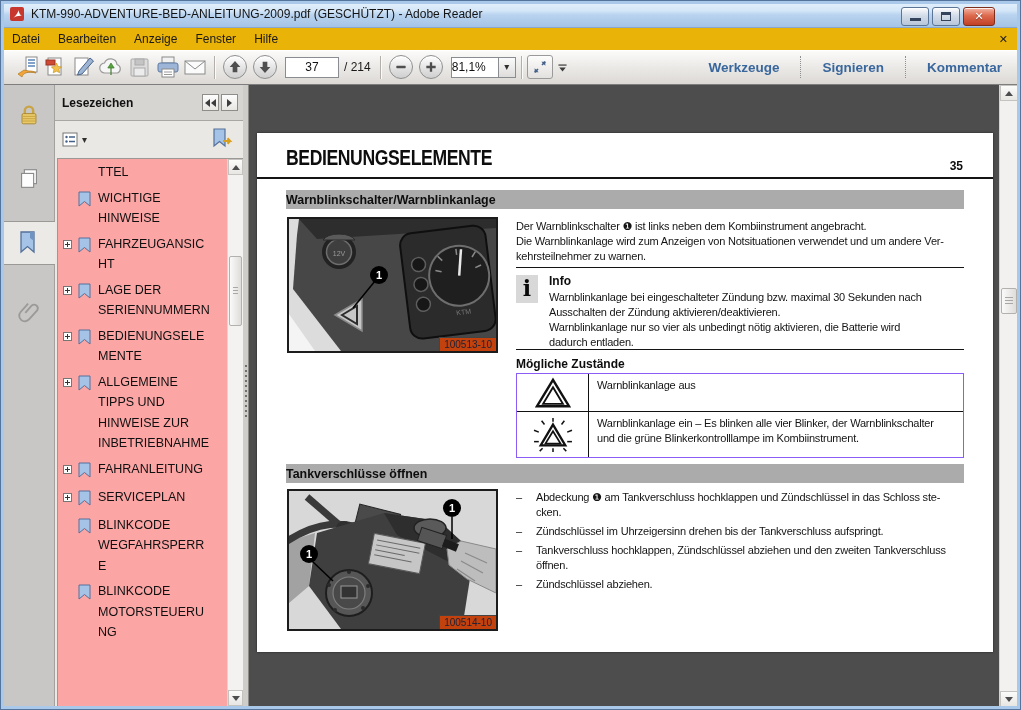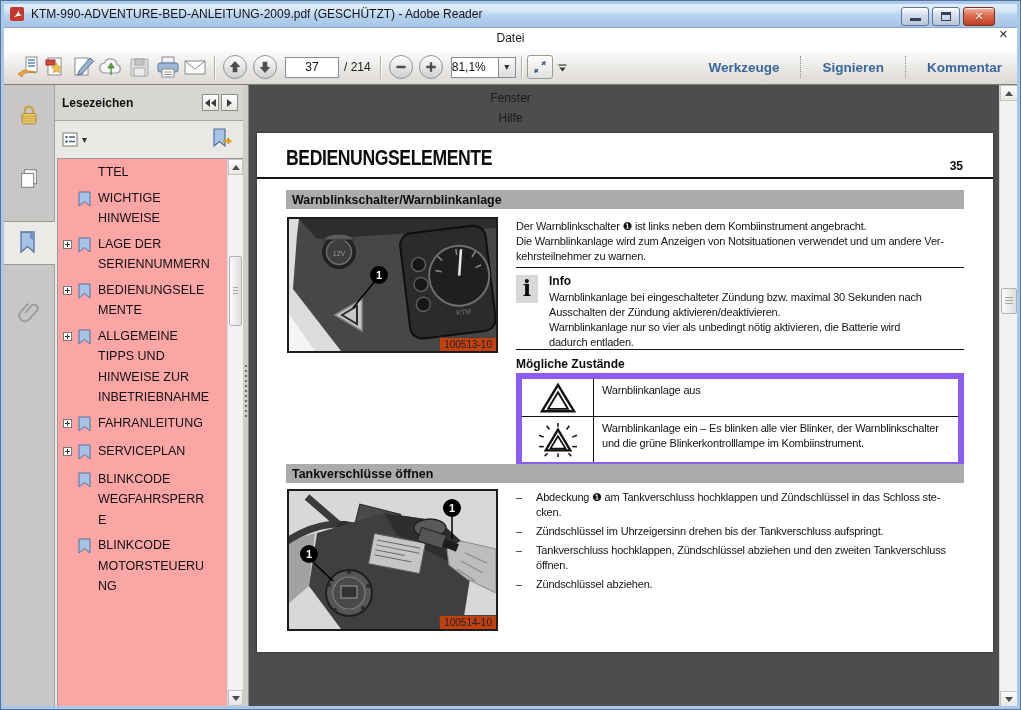--- a/index.html
+++ b/index.html
@@ -21,21 +21,21 @@
   .winbtns{position:absolute;right:26px;top:7px;display:flex;gap:3px;}
   .wbtn{width:28px;height:19px;border:1px solid #5a7596;border-radius:3px;
     background:linear-gradient(#fdfdfd,#d3dce9 45%,#b8c6da);display:flex;align-items:center;justify-content:center;
     box-shadow:inset 0 1px 0 rgba(255,255,255,.8);}
   .wbtn.close{width:32px;background:linear-gradient(#f3b5a5,#dd6a4d 45%,#c14126);border-color:#7e2f1c;}
   .g-min{width:11px;height:3px;background:#33435c;margin-top:6px;}
   .g-max{width:10px;height:9px;border:1px solid #33435c;border-top:3px solid #33435c;background:transparent;}
   .g-close{color:#fff;font-size:11px;font-weight:bold;text-shadow:0 1px 1px #7e2f1c;line-height:1;}
 
   
-  .menubar{position:absolute;left:3px;right:3px;top:28px;height:22px;background:#ffffff;display:flex;align-items:center;z-index:54;flex-direction:column;}
+  .menubar{position:absolute;left:3px;right:3px;top:28px;height:22px;background:#eab308;display:flex;align-items:center;z-index:54;}
   .menu-item{font-size:12px;color:#1a1a1a;padding:3px 9px;}
   .menu-close{position:absolute;right:10px;font-size:11px;font-weight:bold;color:#222;cursor:default;}
 
   
   .toolbar{position:absolute;left:3px;right:3px;top:50px;height:35px;
     background:linear-gradient(#fcfcfb,#eae8e5 55%,#dcd9d5);
     border-bottom:1px solid #7e7e7e;box-shadow:inset 0 1px 0 #fff;
     display:flex;align-items:center;z-index:54;}
   .tb-btn{width:28px;height:27px;display:flex;align-items:center;justify-content:center;border-radius:3px;}
   .tb-sep{width:1px;height:23px;background:#b3b0ac;margin:0 5px;box-shadow:1px 0 0 #fbfbfa;}
@@ -104,41 +104,41 @@
   .doc-vscroll{position:absolute;right:0;top:0;bottom:0;width:19px;background:#f2f1ef;border-left:1px solid #d6d4d2;}
   .doc-thumb{top:203px;height:26px;}
 
   .page{position:absolute;left:8px;top:48px;width:736px;height:519px;background:#fff;box-shadow:0 0 2px rgba(0,0,0,.6);}
   .pg-heading{position:absolute;left:29px;top:12px;font-size:22px;font-weight:bold;color:#0d0d0d;white-space:nowrap;}
   .cond{display:inline-block;transform:scaleX(.8);transform-origin:0 50%;letter-spacing:-.5px;}
   .cond2{display:inline-block;transform:scaleX(.92);transform-origin:0 50%;}
   .pg-rule{position:absolute;left:0;right:0;top:44px;border-top:2px solid #141414;}
   .pg-num{position:absolute;right:30px;top:26px;font-size:12px;font-weight:bold;color:#0d0d0d;}
   .sec-bar{position:absolute;left:29px;width:678px;height:19px;background:#ababab;
-    font-size:13.5px;font-weight:bold;color:#0d0d0d;line-height:19px;padding-left:6px;white-space:nowrap;overflow:visible;}
+    font-size:13.5px;font-weight:bold;color:#0d0d0d;line-height:19px;white-space:nowrap;overflow:visible;}
   .bar1{top:57px;} .bar2{top:331px;}
 
   .photo{position:absolute;left:30px;border:2px solid #1c1c1c;background:#e0e0e0;}
   .img1{top:84px;width:211px;height:136px;}
   .img2{top:356px;width:211px;height:142px;}
   .img-caption{position:absolute;right:0;bottom:0;background:#c2410c;border:1px solid #444;border-right:none;border-bottom:none;
     font-size:10px;line-height:13px;padding:0 4px;color:#223;margin-left:44px;}
 
   .docline{font-size:11px;line-height:15px;color:#141414;letter-spacing:-.2px;white-space:nowrap;}
   .col{position:absolute;left:259px;width:450px;}
   .p1{top:86px;}
   .hr-a{position:absolute;left:259px;width:448px;top:134px;border-top:1px solid #141414;}
   .infoblk{position:absolute;left:259px;top:141px;width:450px;}
   .info-ico{position:absolute;left:0;top:1px;width:22px;height:28px;background:#d8d8d8;
     font-family:"DejaVu Serif",serif;font-weight:bold;font-size:22px;line-height:26px;text-align:center;color:#0a0a0a;}
   .info-body{margin-left:33px;}
   .info-title{font-size:12px;font-weight:bold;color:#0d0d0d;line-height:14px;margin-bottom:2px;}
   .hr-b{position:absolute;left:259px;width:448px;top:216px;border-top:1px solid #141414;}
   .states-h{position:absolute;left:259px;top:224px;font-size:12px;font-weight:bold;color:#0d0d0d;}
-  .ztable{position:absolute;left:259px;top:240px;width:448px;border:6px solid #8b5cf6;}
+  .ztable{position:absolute;left:259px;top:240px;width:448px;border:1px solid #8b5cf6;}
   .zrow{display:flex;border-bottom:1px solid #111;}
   .zrow:last-child{border-bottom:none;}
   .zcell-ico{width:72px;flex:none;border-right:1px solid #111;display:flex;align-items:center;justify-content:center;}
   .zcell-tx{padding:4px 8px;}
   .r1{height:38px;} .r2{height:45px;}
   .bullets{position:absolute;left:259px;top:357px;width:460px;}
   .bullet{display:flex;margin-bottom:4px;}
   .bdash{width:20px;flex:none;font-size:11px;line-height:15px;color:#141414;}
 
   
@@ -359,20 +359,29 @@
           <span class="bm-exp"></span>
             <span class="bm-ico"></span>
           <span class="bm-label">TTEL</span>
         </div>
         <div class="bm-item">
           <span class="bm-exp"></span>
           <span class="bm-ico"><svg width="13" height="16" viewBox="0 0 13 16">
                 <path d="M1 1h11v14l-5.5-4.5L1 15z" fill="#a5c3e6" stroke="#54719b"></path>
               </svg></span>
           <span class="bm-label">WICHTIGE HINWEISE</span>
+        </div>
+        <div class="bm-item">
+          <span class="bm-exp">
+              <span class="plusbox"></span>
+            </span>
+          <span class="bm-ico"><svg width="13" height="16" viewBox="0 0 13 16">
+                <path d="M1 1h11v14l-5.5-4.5L1 15z" fill="#a5c3e6" stroke="#54719b"></path>
+              </svg></span>
+          <span class="bm-label">FAHRZEUGANSICHT</span>
         </div>
         <div class="bm-item">
           <span class="bm-exp">
               <span class="plusbox"></span>
             </span>
           <span class="bm-ico"><svg width="13" height="16" viewBox="0 0 13 16">
                 <path d="M1 1h11v14l-5.5-4.5L1 15z" fill="#a5c3e6" stroke="#54719b"></path>
               </svg></span>
           <span class="bm-label">LAGE DER SERIENNUMMERN</span>
         </div>

